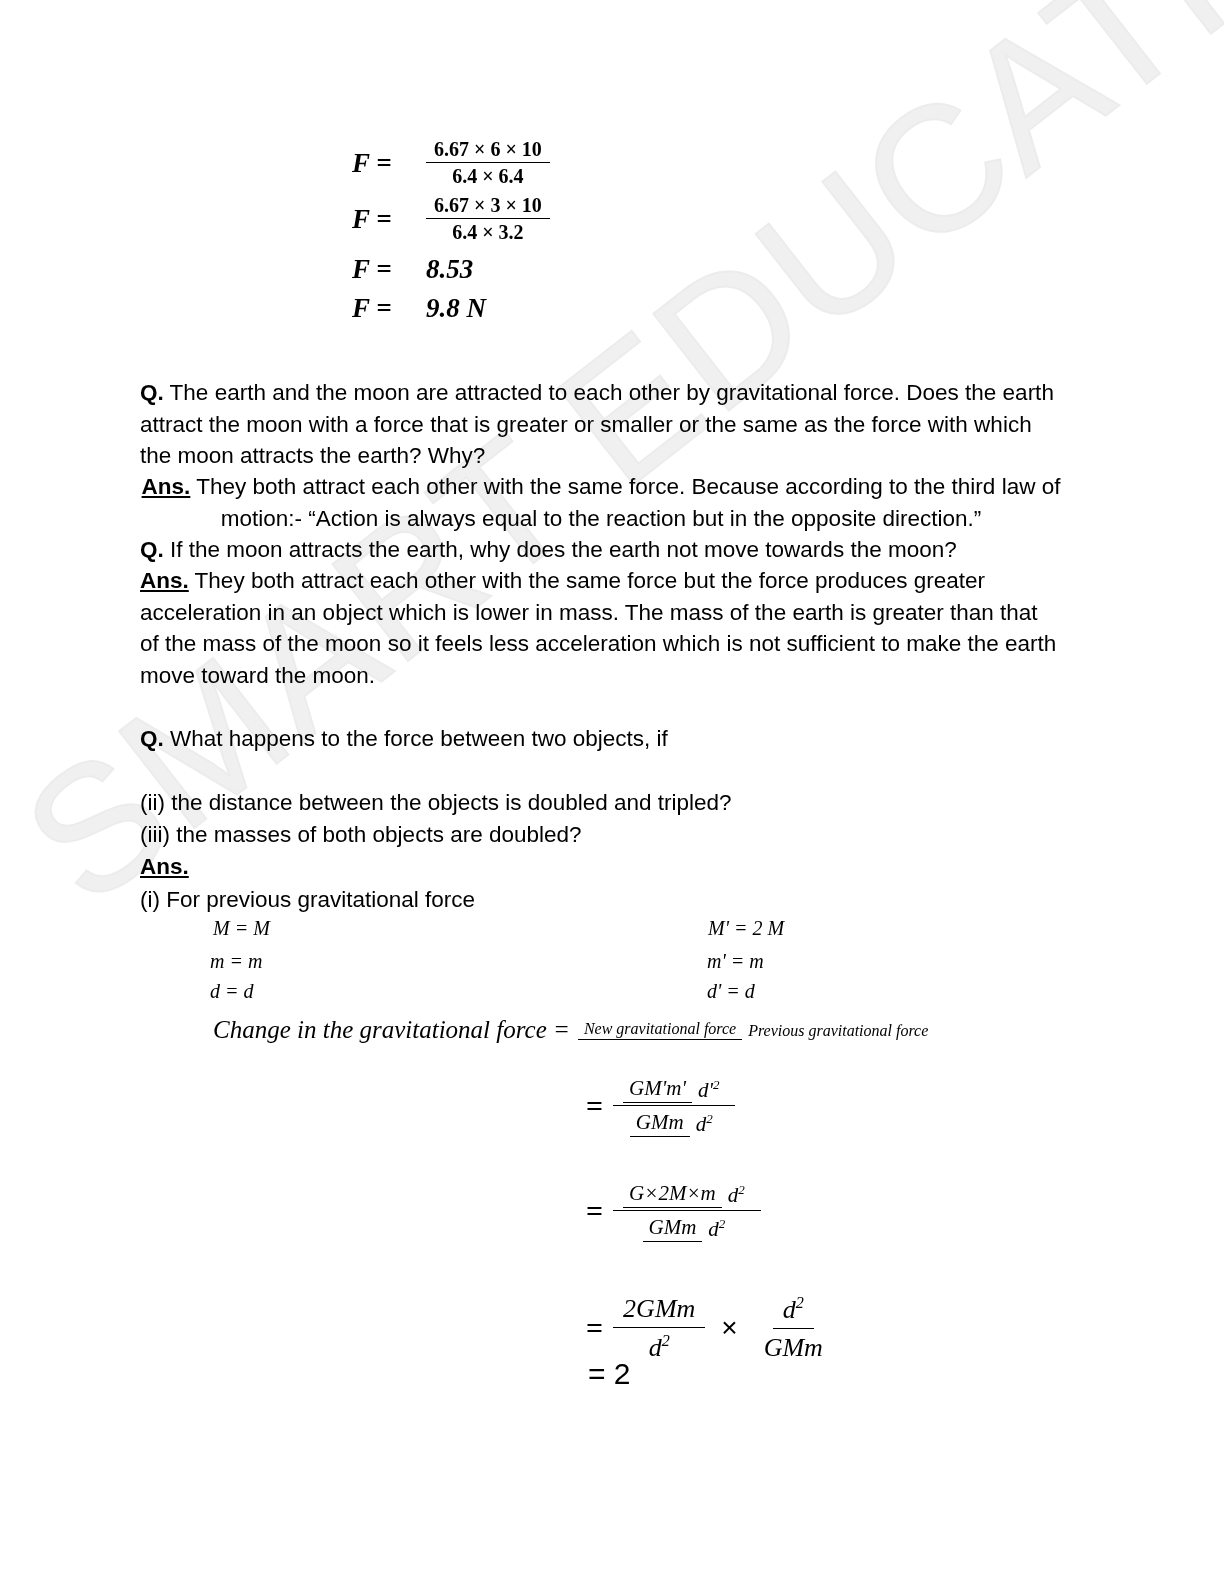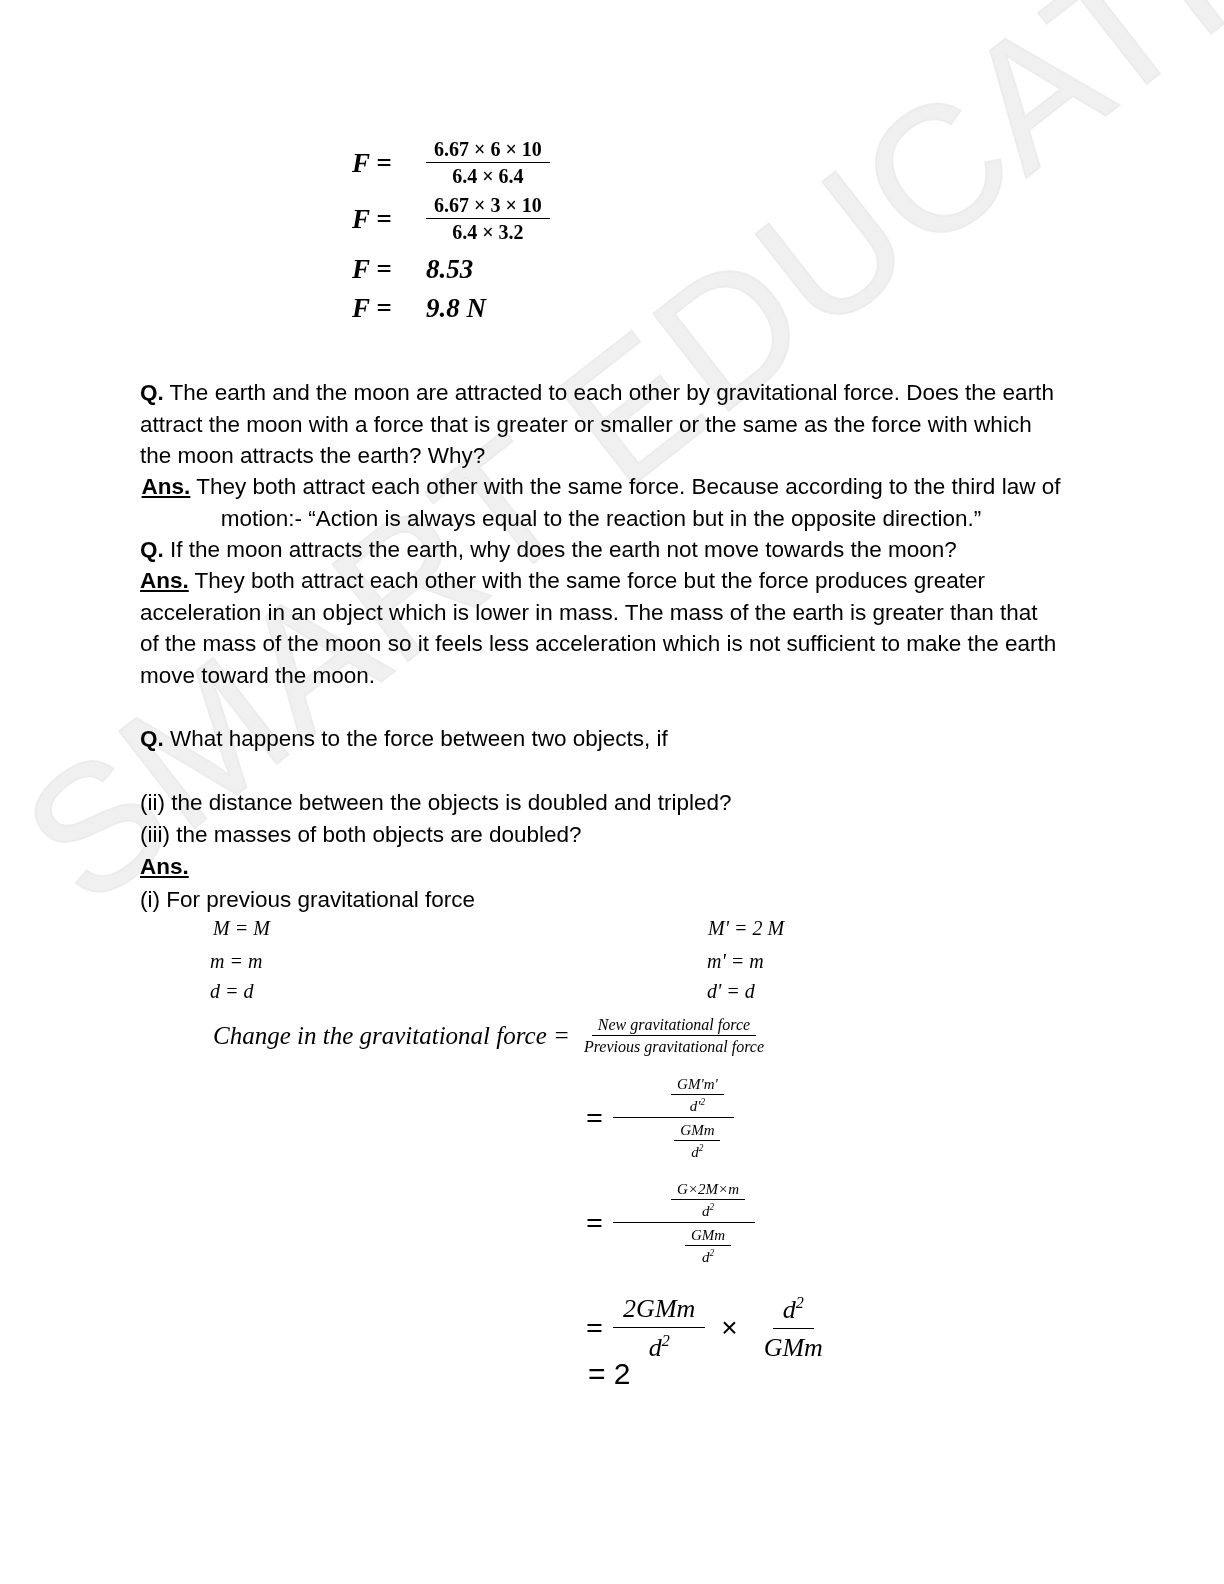--- a/index.html
+++ b/index.html
@@ -132,21 +132,21 @@
     top: 1016px;
     display: flex;
     align-items: center;
     font-family: "Liberation Serif", serif;
     font-style: italic;
     font-size: 25px;
     white-space: nowrap;
   }
   .small-frac {
     display: inline-flex;
-    flex-direction: column;
+    flex-direction: row;
     align-items: center;
     font-size: 16px;
     margin-left: 8px;
   }
   .small-frac .num {
     padding: 0 6px 1px 6px;
     border-bottom: 1.4px solid #000;
     white-space: nowrap;
   }
   .small-frac .den {
@@ -173,26 +173,25 @@
   }
   .bigfrac > .bnum {
     padding: 0 10px 2px 10px;
     border-bottom: 1.8px solid #000;
   }
   .bigfrac > .bden {
     padding: 3px 10px 0 10px;
   }
   .mini-frac {
     display: inline-flex;
-    flex-direction: column;
-    align-items: center;
-    font-family: "Liberation Serif", serif;
-    font-style: italic;
-    font-size: 15px;
-    margin-left: 48px;
+    flex-direction: row;
+    align-items: center;
+    font-family: "Liberation Serif", serif;
+    font-style: italic;
+    font-size: 21px;
   }
   .mini-frac > .mnum {
     padding: 0 6px 1px 6px;
     border-bottom: 1.3px solid #000;
     white-space: nowrap;
   }
   .mini-frac > .mden {
     padding: 2px 6px 0 6px;
     white-space: nowrap;
   }

